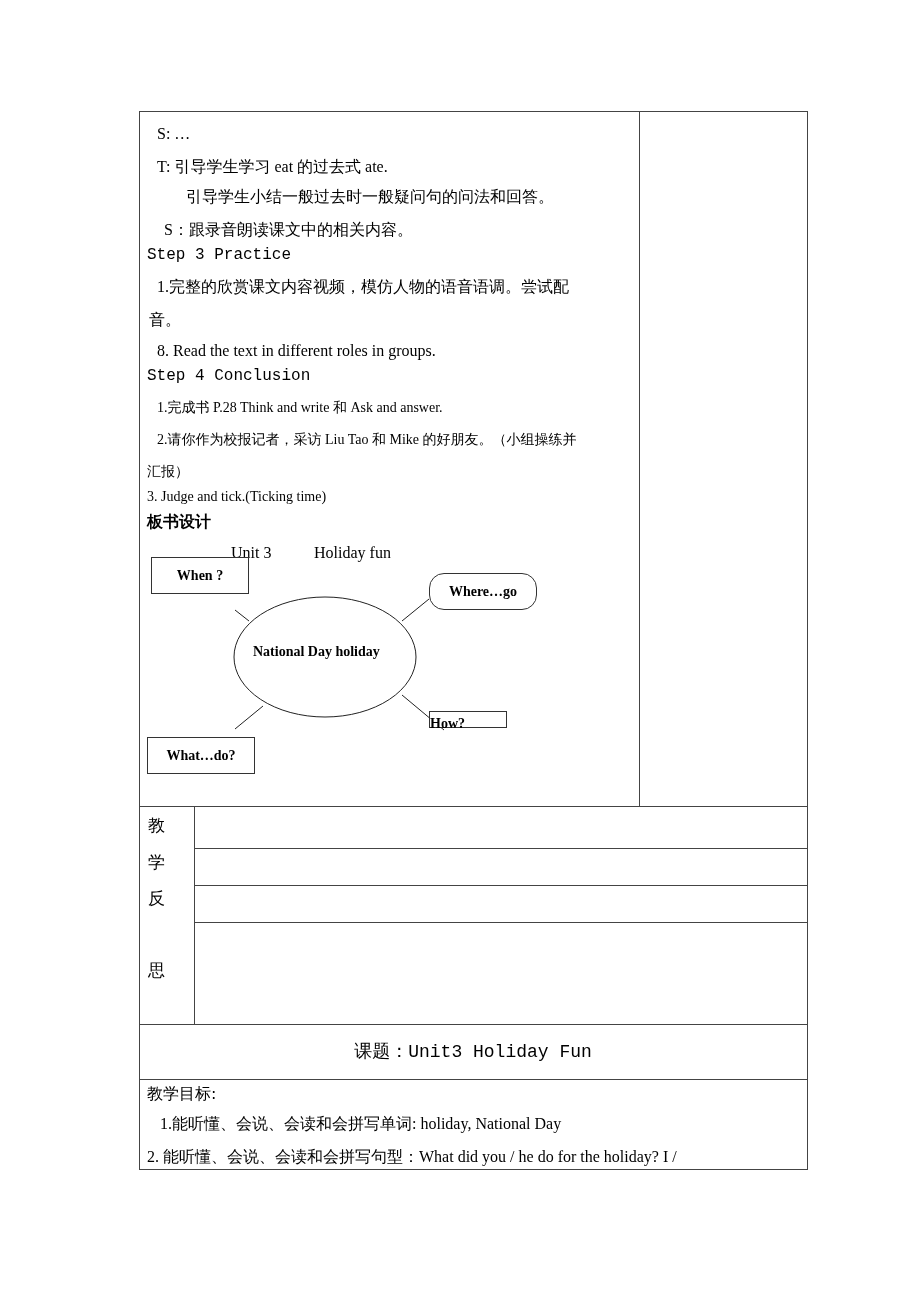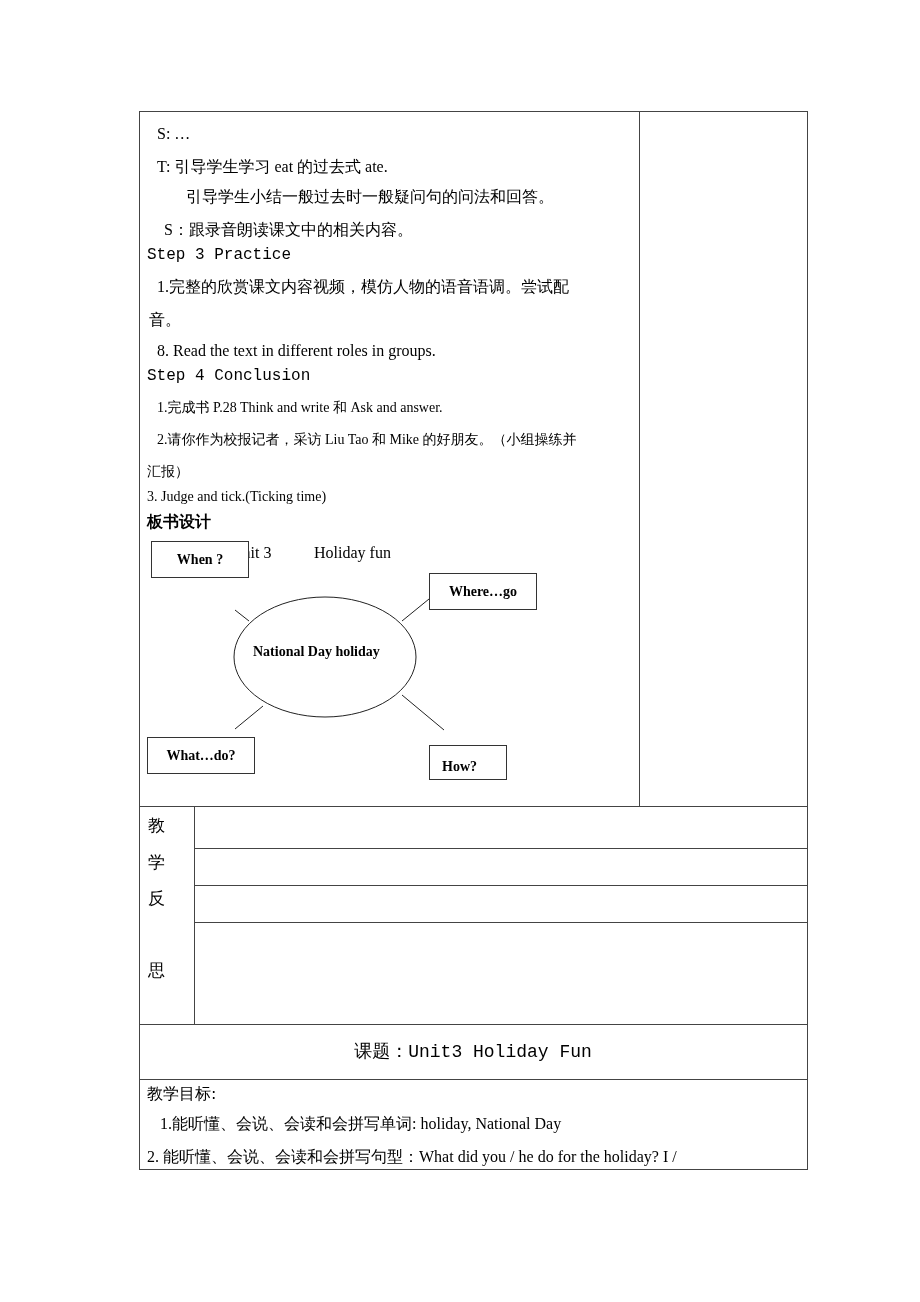--- a/index.html
+++ b/index.html
@@ -56,24 +56,24 @@
 
 <div>
   <svg width="920" height="1302">
     <ellipse cx="325" cy="657" rx="91" ry="60" fill="#fff" stroke="#222" stroke-width="1"></ellipse>
     <line x1="235" y1="610" x2="249" y2="621" stroke="#222" stroke-width="1"></line>
     <line x1="402" y1="621" x2="429" y2="599" stroke="#222" stroke-width="1"></line>
     <line x1="235" y1="729" x2="263" y2="706" stroke="#222" stroke-width="1"></line>
     <line x1="402" y1="695" x2="444" y2="730" stroke="#222" stroke-width="1"></line>
   </svg>
   <div class="txt" style="left:253px; top:642px; font-weight:bold; font-size:14px;">National Day holiday</div>
-  <div class="box" style="left:151px; top:541px; width:98px; height:37px;">When ?</div>
-  <div class="box" style="left:429px; top:573px; width:108px; height:37px;">Where…go</div>
+  <div class="box" style="left:151px; top:557px; width:98px; height:37px;">When ?</div>
+  <div class="box" style="left:429px; top:573px; width:108px; height:37px;border-radius:15px;">Where…go</div>
   <div class="box" style="left:147px; top:737px; width:108px; height:37px;">What…do?</div>
-  <div class="box" style="left:429px; top:745px; width:78px; height:35px; justify-content:flex-start; padding-left:12px; padding-top:8px;">How?</div>
+  <div class="box" style="left:429px; top:711px; width:78px; height:17px; justify-content:flex-start; padding-left:0; padding-top:8px;">How?</div>
 </div>
 
 <div>
   <div class="txt" style="left:148px; top:816px; font-size:17px;">教</div>
   <div class="txt" style="left:148px; top:853px; font-size:17px;">学</div>
   <div class="txt" style="left:148px; top:889px; font-size:17px;">反</div>
   <div class="txt" style="left:148px; top:961px; font-size:17px;">思</div>
 </div>
 
 <div class="txt title" style="left:0; width:946px; text-align:center; top:1042px;">课题：Unit3 Holiday Fun</div>

